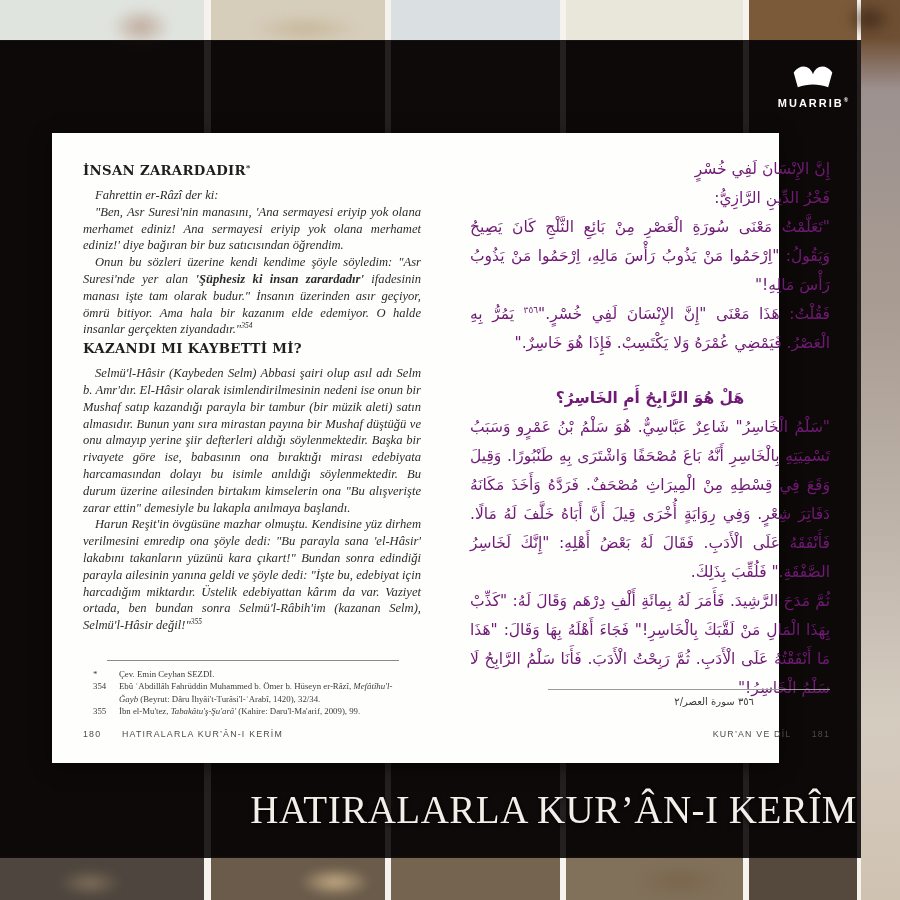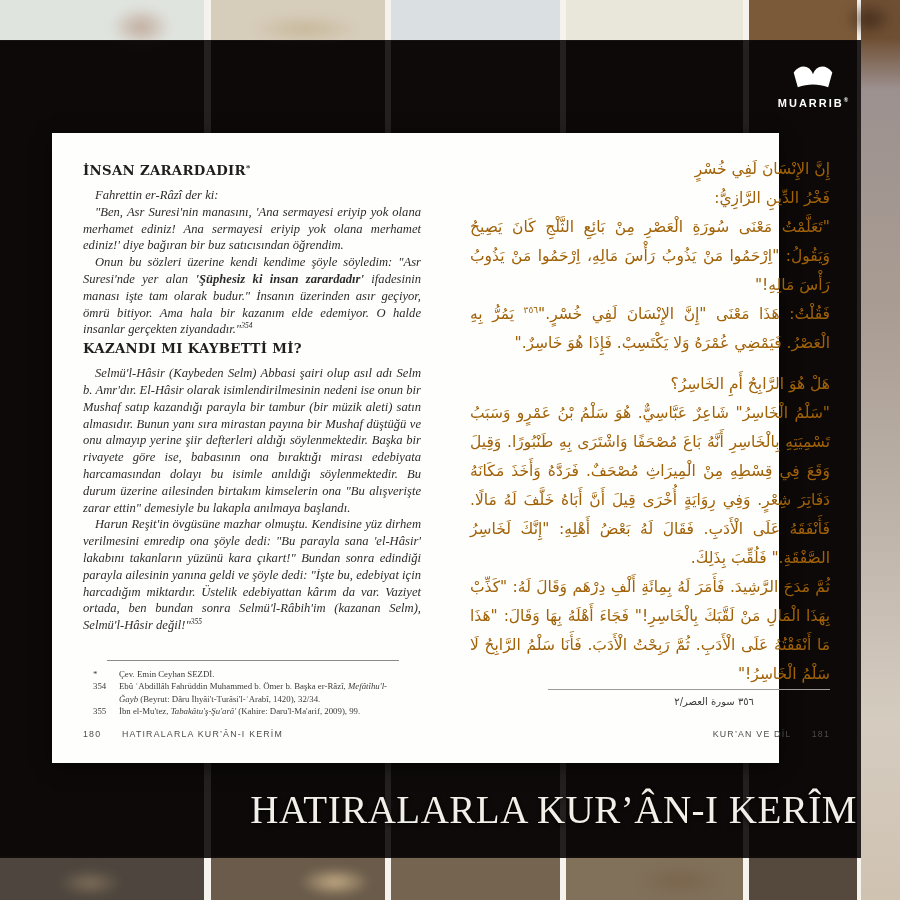--- a/index.html
+++ b/index.html
@@ -54,24 +54,24 @@
 
   
   .footer{position:absolute;top:596px;font-family:Liberation Sans, sans-serif;font-size:8.8px;letter-spacing:1.2px;color:#4c4c4c;white-space:nowrap;}
   .footer-left{left:31px;}
   .footer-left .pgnum{margin-right:17px;}
   .footer-right{left:418px;width:360px;text-align:right;}
   .footer-right .pgnum{margin-left:17px;}
 
   
   .col-right{position:absolute;left:418px;top:22px;width:360px;direction:rtl;
-    font-family:"DejaVu Sans",sans-serif;font-size:15.5px;line-height:29px;color:#a16207;}
+    font-family:"DejaVu Sans",sans-serif;font-size:15.5px;line-height:29px;color:#701a75;}
   .col-right .line{text-align:right;}
   .col-right p{margin:0;text-align:justify;}
-  .col-right .ar-h2{margin-top:12px;text-align:right;font-weight:normal;}
+  .col-right .ar-h2{margin-top:26px;text-align:center;font-weight:bold;}
   .col-right sup{font-size:9px;line-height:0;}
 
   
   .footnote-ar{position:absolute;left:496px;top:556px;width:282px;border-top:1px solid #9a9a9a;padding-top:6px;
     direction:rtl;text-align:right;font-family:"DejaVu Sans",sans-serif;font-size:10px;color:#3c3a38;}
   .footnote-ar .inner{margin-right:76px;}
 
   
   .banner-title{position:absolute;right:43px;top:787px;
     font-family:"Liberation Serif",serif;font-size:39px;font-weight:400;letter-spacing:.5px;
@@ -115,21 +115,21 @@
     <p><span>Harun Reşit'in övgüsüne mazhar olmuştu. Kendisine yüz dirhem verilmesini emredip ona şöyle dedi: "Bu parayla sana 'el-Hâsir' lakabını takanların yüzünü kara çıkart!" Bundan sonra edindiği parayla ailesinin yanına geldi ve şöyle dedi: "İşte bu, edebiyat için harcadığım miktardır. Üstelik edebiyattan kârım da var. Vaziyet ortada, ben bundan sonra Selmü'l-Râbih'im (kazanan Selm), Selmü'l-Hâsir değil!"</span><span class="ref">355</span></p>
   </div>
 
   <div class="footnotes">
     <div class="fn">
       <span class="marker">*</span>
       <span class="fn-text">Çev. Emin Ceyhan SEZDİ.</span>
     </div>
     <div class="fn">
       <span class="marker">354</span>
-      <span class="fn-text"><span>Ebû ʿAbdillâh Fahrüddin Muhammed b. Ömer b. Başka er-Râzî, </span><i>Mefâtîhu'l-Ğayb</i><span> (Beyrut: Dâru İhyâi't-Turâsi'l-ʿArabî, 1420), 32/34.</span></span>
+      <span class="fn-text"><span>Ebû ʿAbdillâh Fahrüddin Muhammed b. Ömer b. Hüseyn er-Râzî, </span><i>Mefâtîhu'l-Ğayb</i><span> (Beyrut: Dâru İhyâi't-Turâsi'l-ʿArabî, 1420), 32/34.</span></span>
     </div>
     <div class="fn">
       <span class="marker">355</span>
       <span class="fn-text"><span>İbn el-Mu'tez, </span><i>Tabakâtu'ş-Şu'arâ'</i><span> (Kahire: Daru'l-Ma'arif, 2009), 99.</span></span>
     </div>
   </div>
 
   <div class="footer footer-left">
     <span class="pgnum">180</span>
     <span>HATIRALARLA KUR’ÂN-I KERİM</span>

